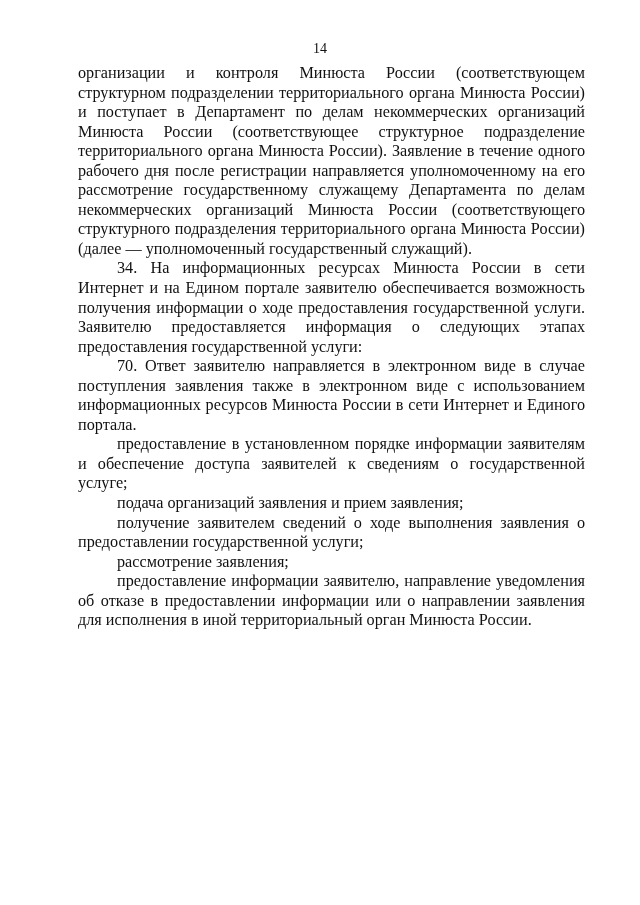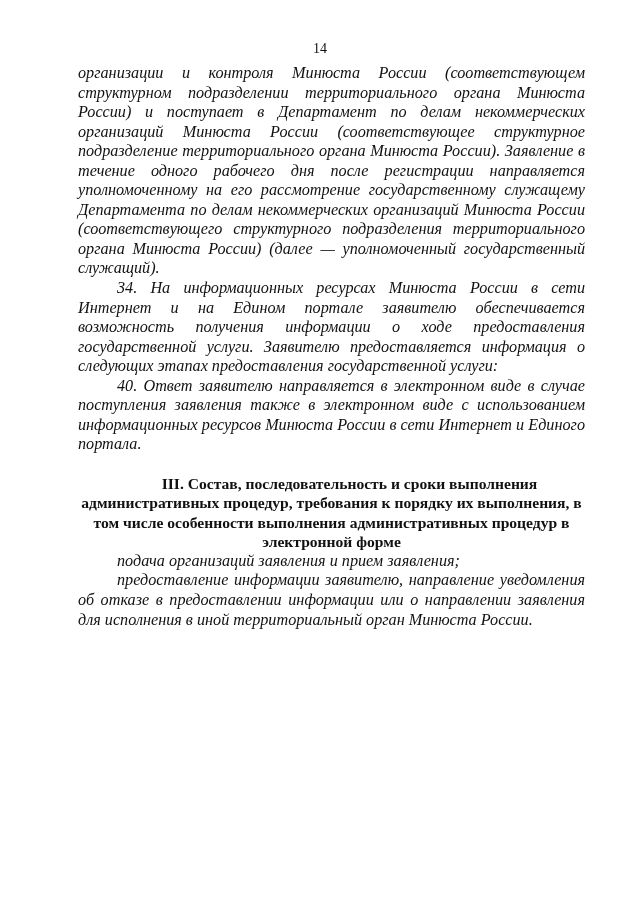--- a/index.html
+++ b/index.html
@@ -10,44 +10,41 @@
       font-family: "Liberation Serif", serif;
     }
     .page-number {
       position: absolute; top: 40px; left: 0; width: 640px;
       text-align: center; font-size: 14px; line-height: 18px;
     }
     .body {
       position: absolute; top: 64px; left: 78px; width: 507px;
       font-size: 16.2px; line-height: 19.55px;
     }
-    .p { margin: 0; text-align: justify; text-align-last: left; font-style: italic; }
+    .p { margin: 0; text-align: justify; text-align-last: left; }
     .ind { text-indent: 39px; }
     .heading {
       font-weight: bold; text-align: center; margin: 0;
       font-size: 15.6px; line-height: 19.5px;
     }
     .h1 { margin-top: 19px; padding: 0 0 0 0; }
     .h2 { margin-top: 27px; margin-bottom: 26px; }
   </style>
 </head>
 <body>
 
 <div class="page">
   <div class="page-number">14</div>
 
   <div class="body">
     <p class="p">организации и контроля Минюста России (соответствующем структурном подразделении территориального органа Минюста России) и поступает в Департамент по делам некоммерческих организаций Минюста России (соответствующее структурное подразделение территориального органа Минюста России).  Заявление в течение одного рабочего дня после регистрации направляется уполномоченному на его рассмотрение государственному служащему Департамента по делам некоммерческих организаций Минюста России (соответствующего структурного подразделения территориального органа Минюста России) (далее — уполномоченный государственный служащий).</p>
     <p class="p ind">34. На информационных ресурсах Минюста России в сети Интернет и на Едином портале заявителю обеспечивается возможность получения информации о ходе предоставления государственной услуги. Заявителю предоставляется информация о следующих этапах предоставления государственной услуги:</p>
-    <p class="p ind">40. Ответ заявителю направляется в электронном виде в случае поступления заявления также в электронном виде с использованием информационных ресурсов Минюста России в сети Интернет и Единого портала.</p>
-
-    <div class="heading h1">
-      <div style="padding-left:36px;">III. Состав, последовательность и сроки выполнения</div>
-      <div>административных процедур, требования к порядку их выполнения, в</div>
-      <div>том числе особенности выполнения административных процедур в</div>
-      <div>электронной форме</div>
-    </div>
+    <p class="p ind">70. Ответ заявителю направляется в электронном виде в случае поступления заявления также в электронном виде с использованием информационных ресурсов Минюста России в сети Интернет и Единого портала.</p>
 
 
+
+    <p class="p ind">предоставление в установленном порядке информации заявителям и обеспечение доступа заявителей к сведениям о государственной услуге;</p>
     <p class="p ind">подача организаций заявления и прием заявления;</p>
+    <p class="p ind">получение заявителем сведений о ходе выполнения заявления о предоставлении государственной услуги;</p>
+    <p class="p ind">рассмотрение заявления;</p>
     <p class="p ind">предоставление информации заявителю, направление уведомления об отказе в предоставлении информации или о направлении заявления для исполнения в иной территориальный орган Минюста России.</p>
   </div>
 </div>
 
 </body></html>

